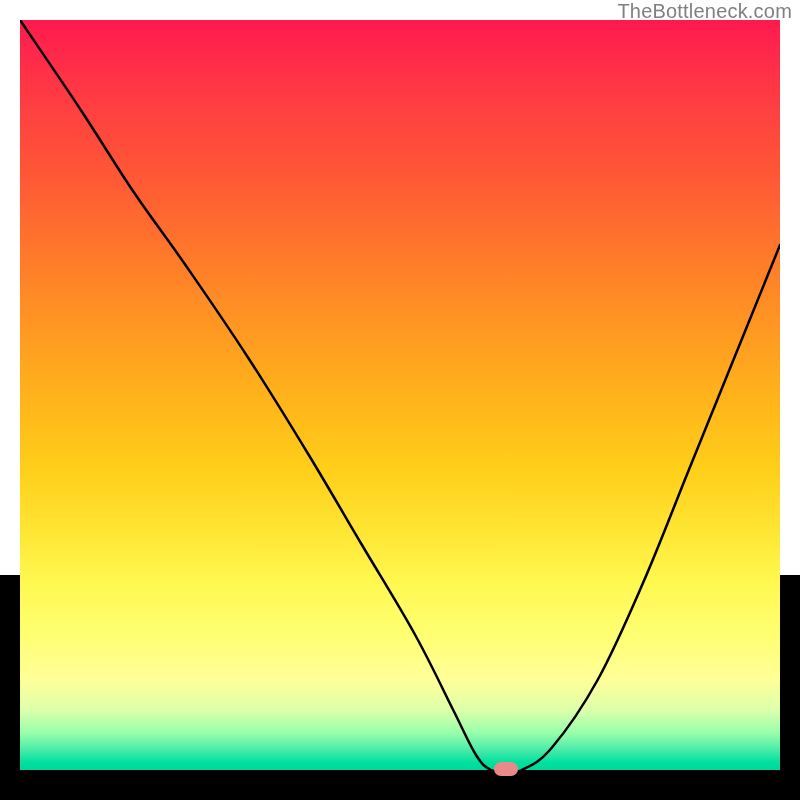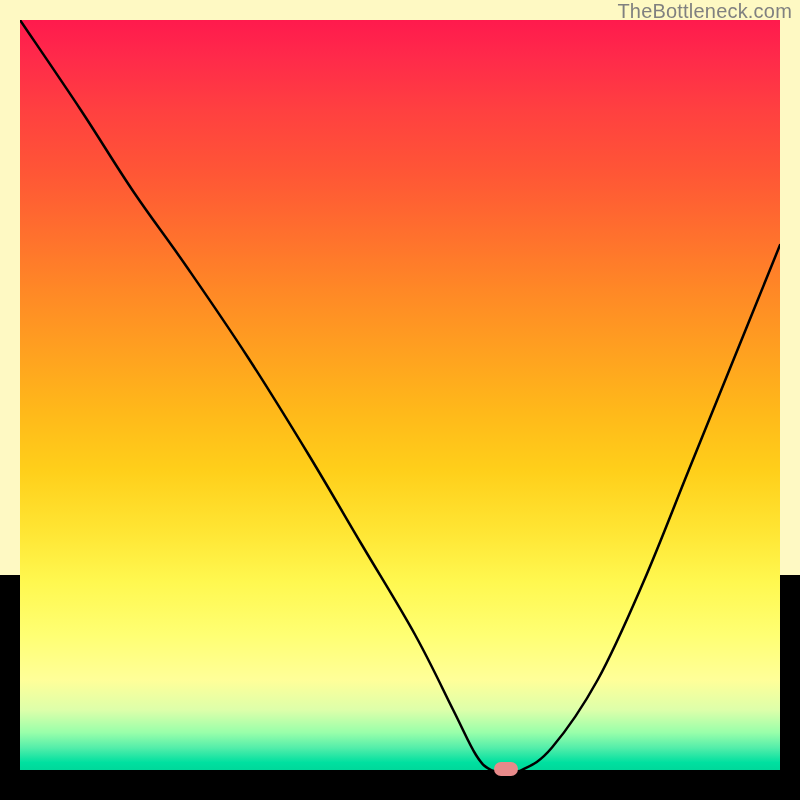--- a/index.html
+++ b/index.html
@@ -1,21 +1,21 @@
 <!DOCTYPE html>
 <html><head>
 <meta charset="utf-8">
 <style>
   * { margin: 0; padding: 0; box-sizing: border-box; }
   html, body { width: 800px; height: 800px; overflow: hidden; background: #000; }
   .chart-container {
     position: relative;
     width: 800px;
     height: 575px;
-    background: #fef9c3;
+    background: #ffffff;
   }
   .plot-area {
     position: absolute;
     left: 20px;
     top: 20px;
     width: 760px;
     height: 750px;
     background: linear-gradient(to bottom,
       #ff1a4d 0%,
       #ff2a4a 5%,

